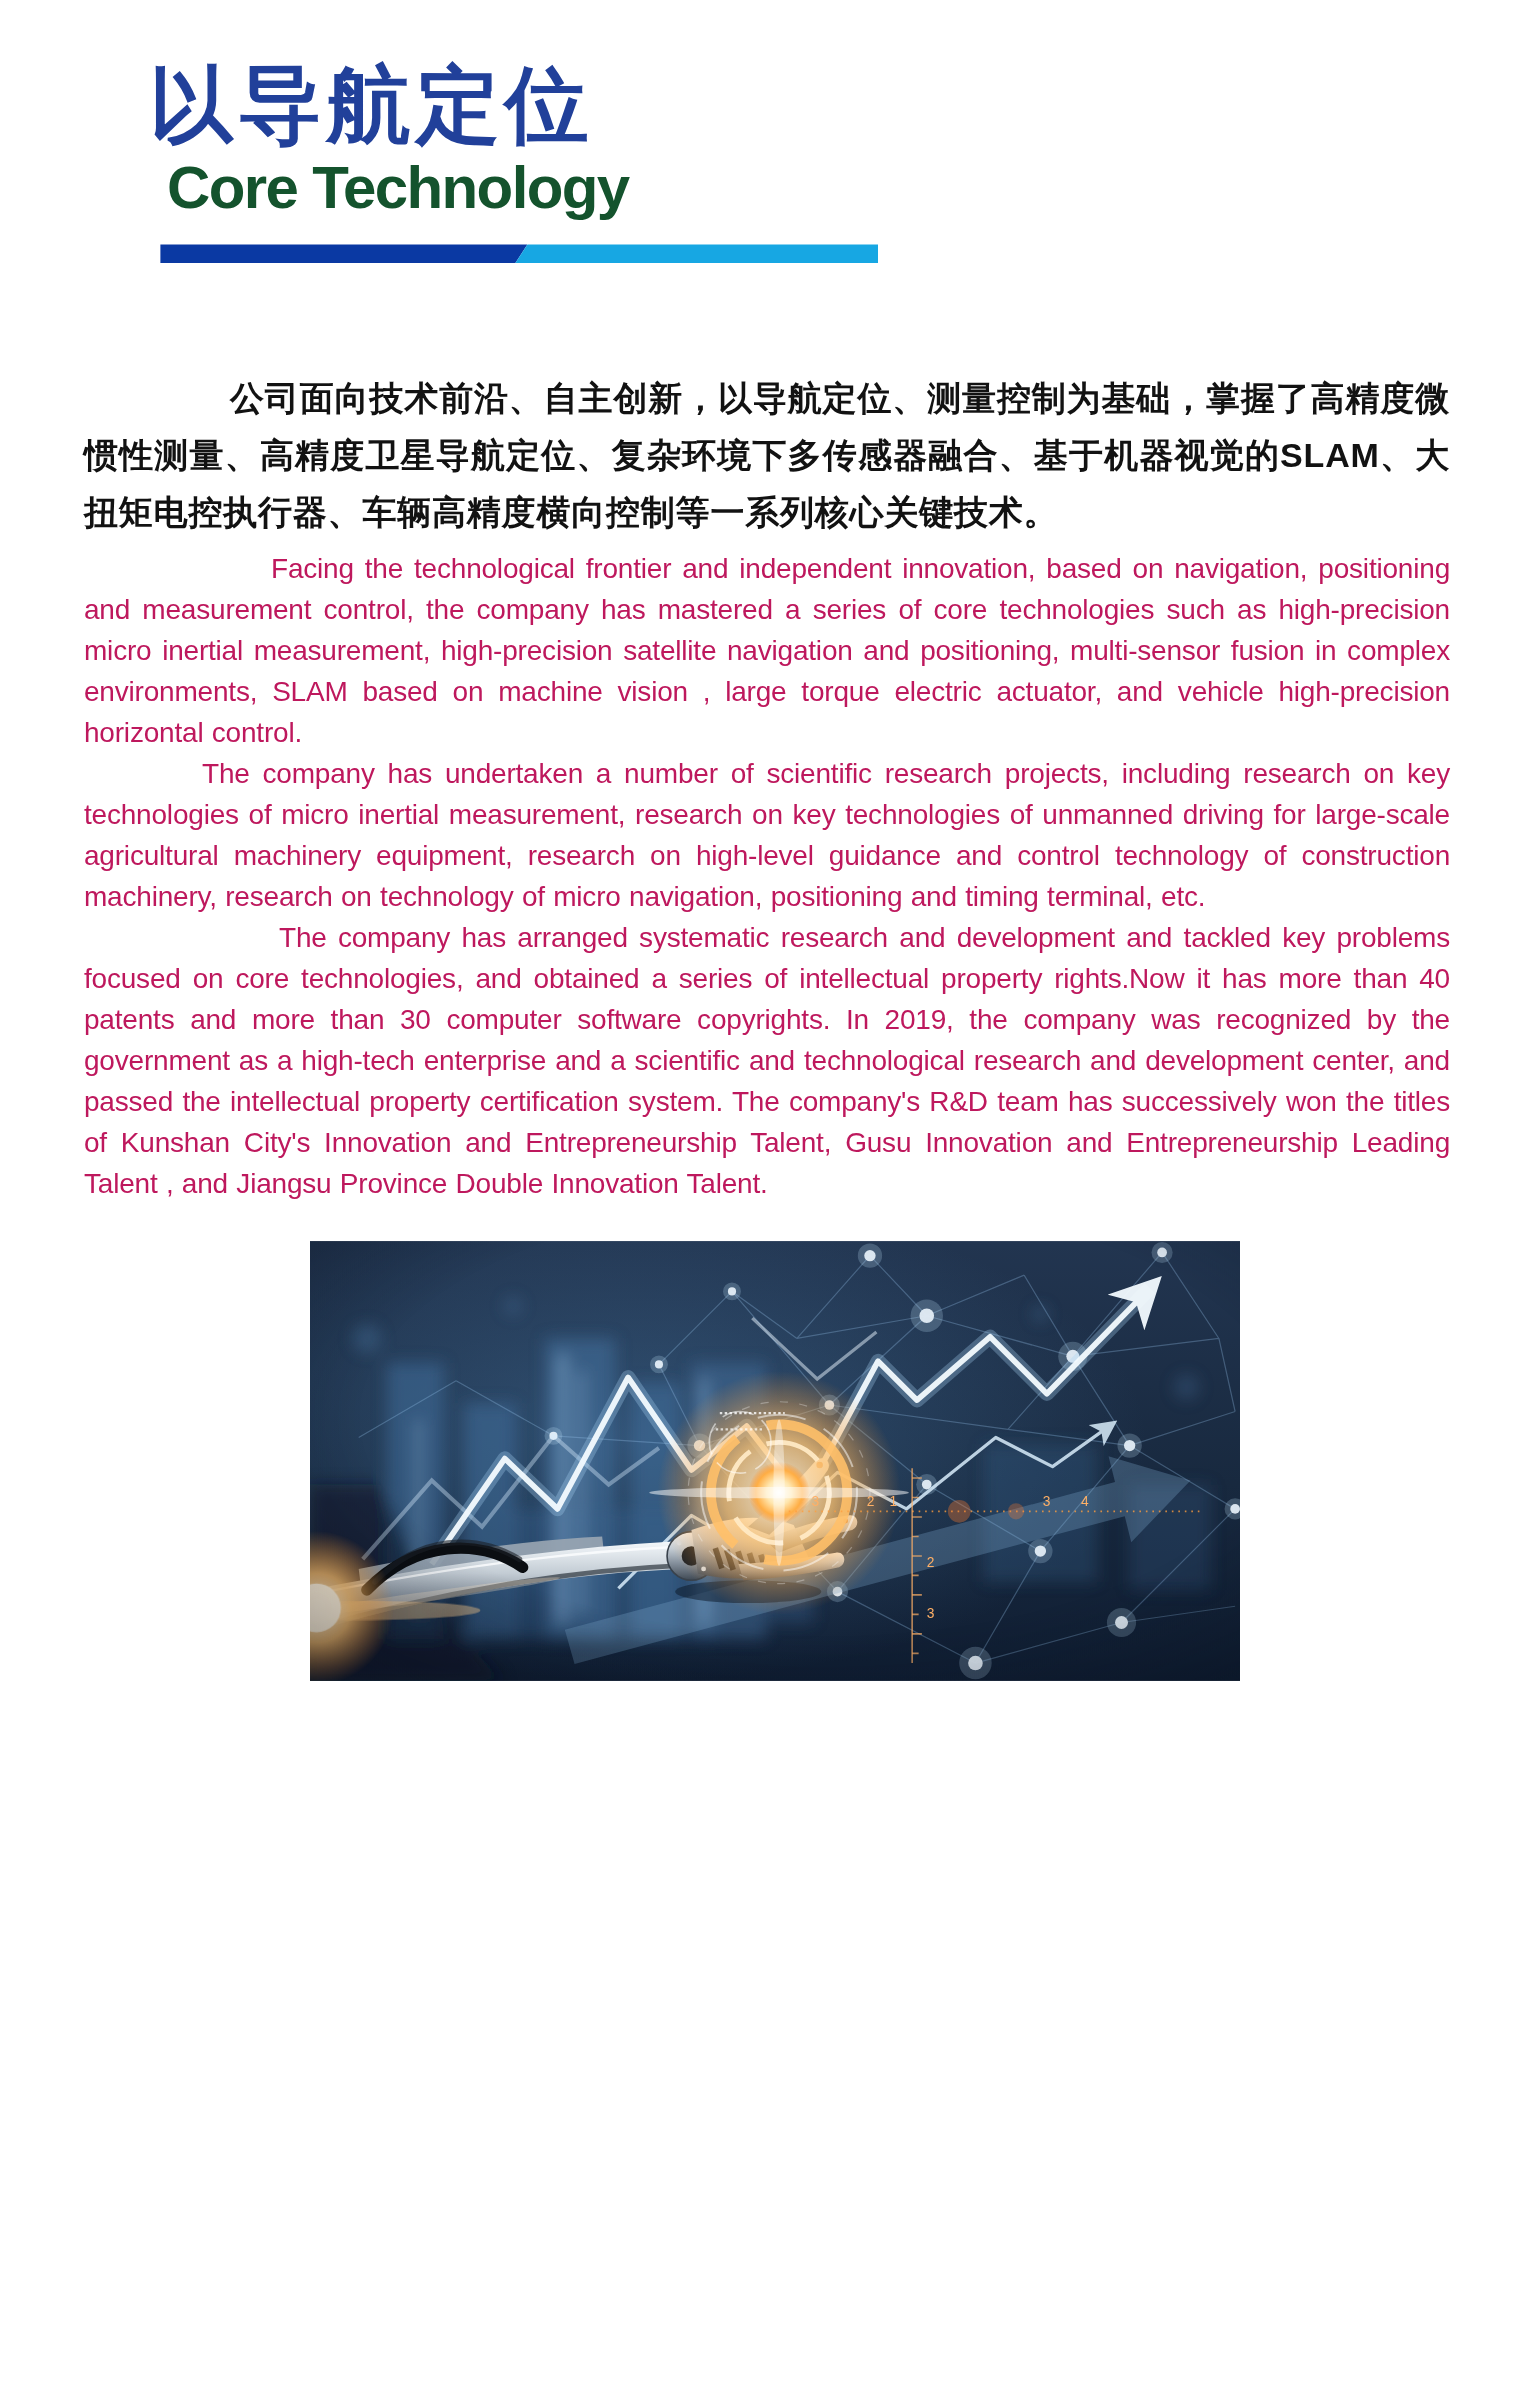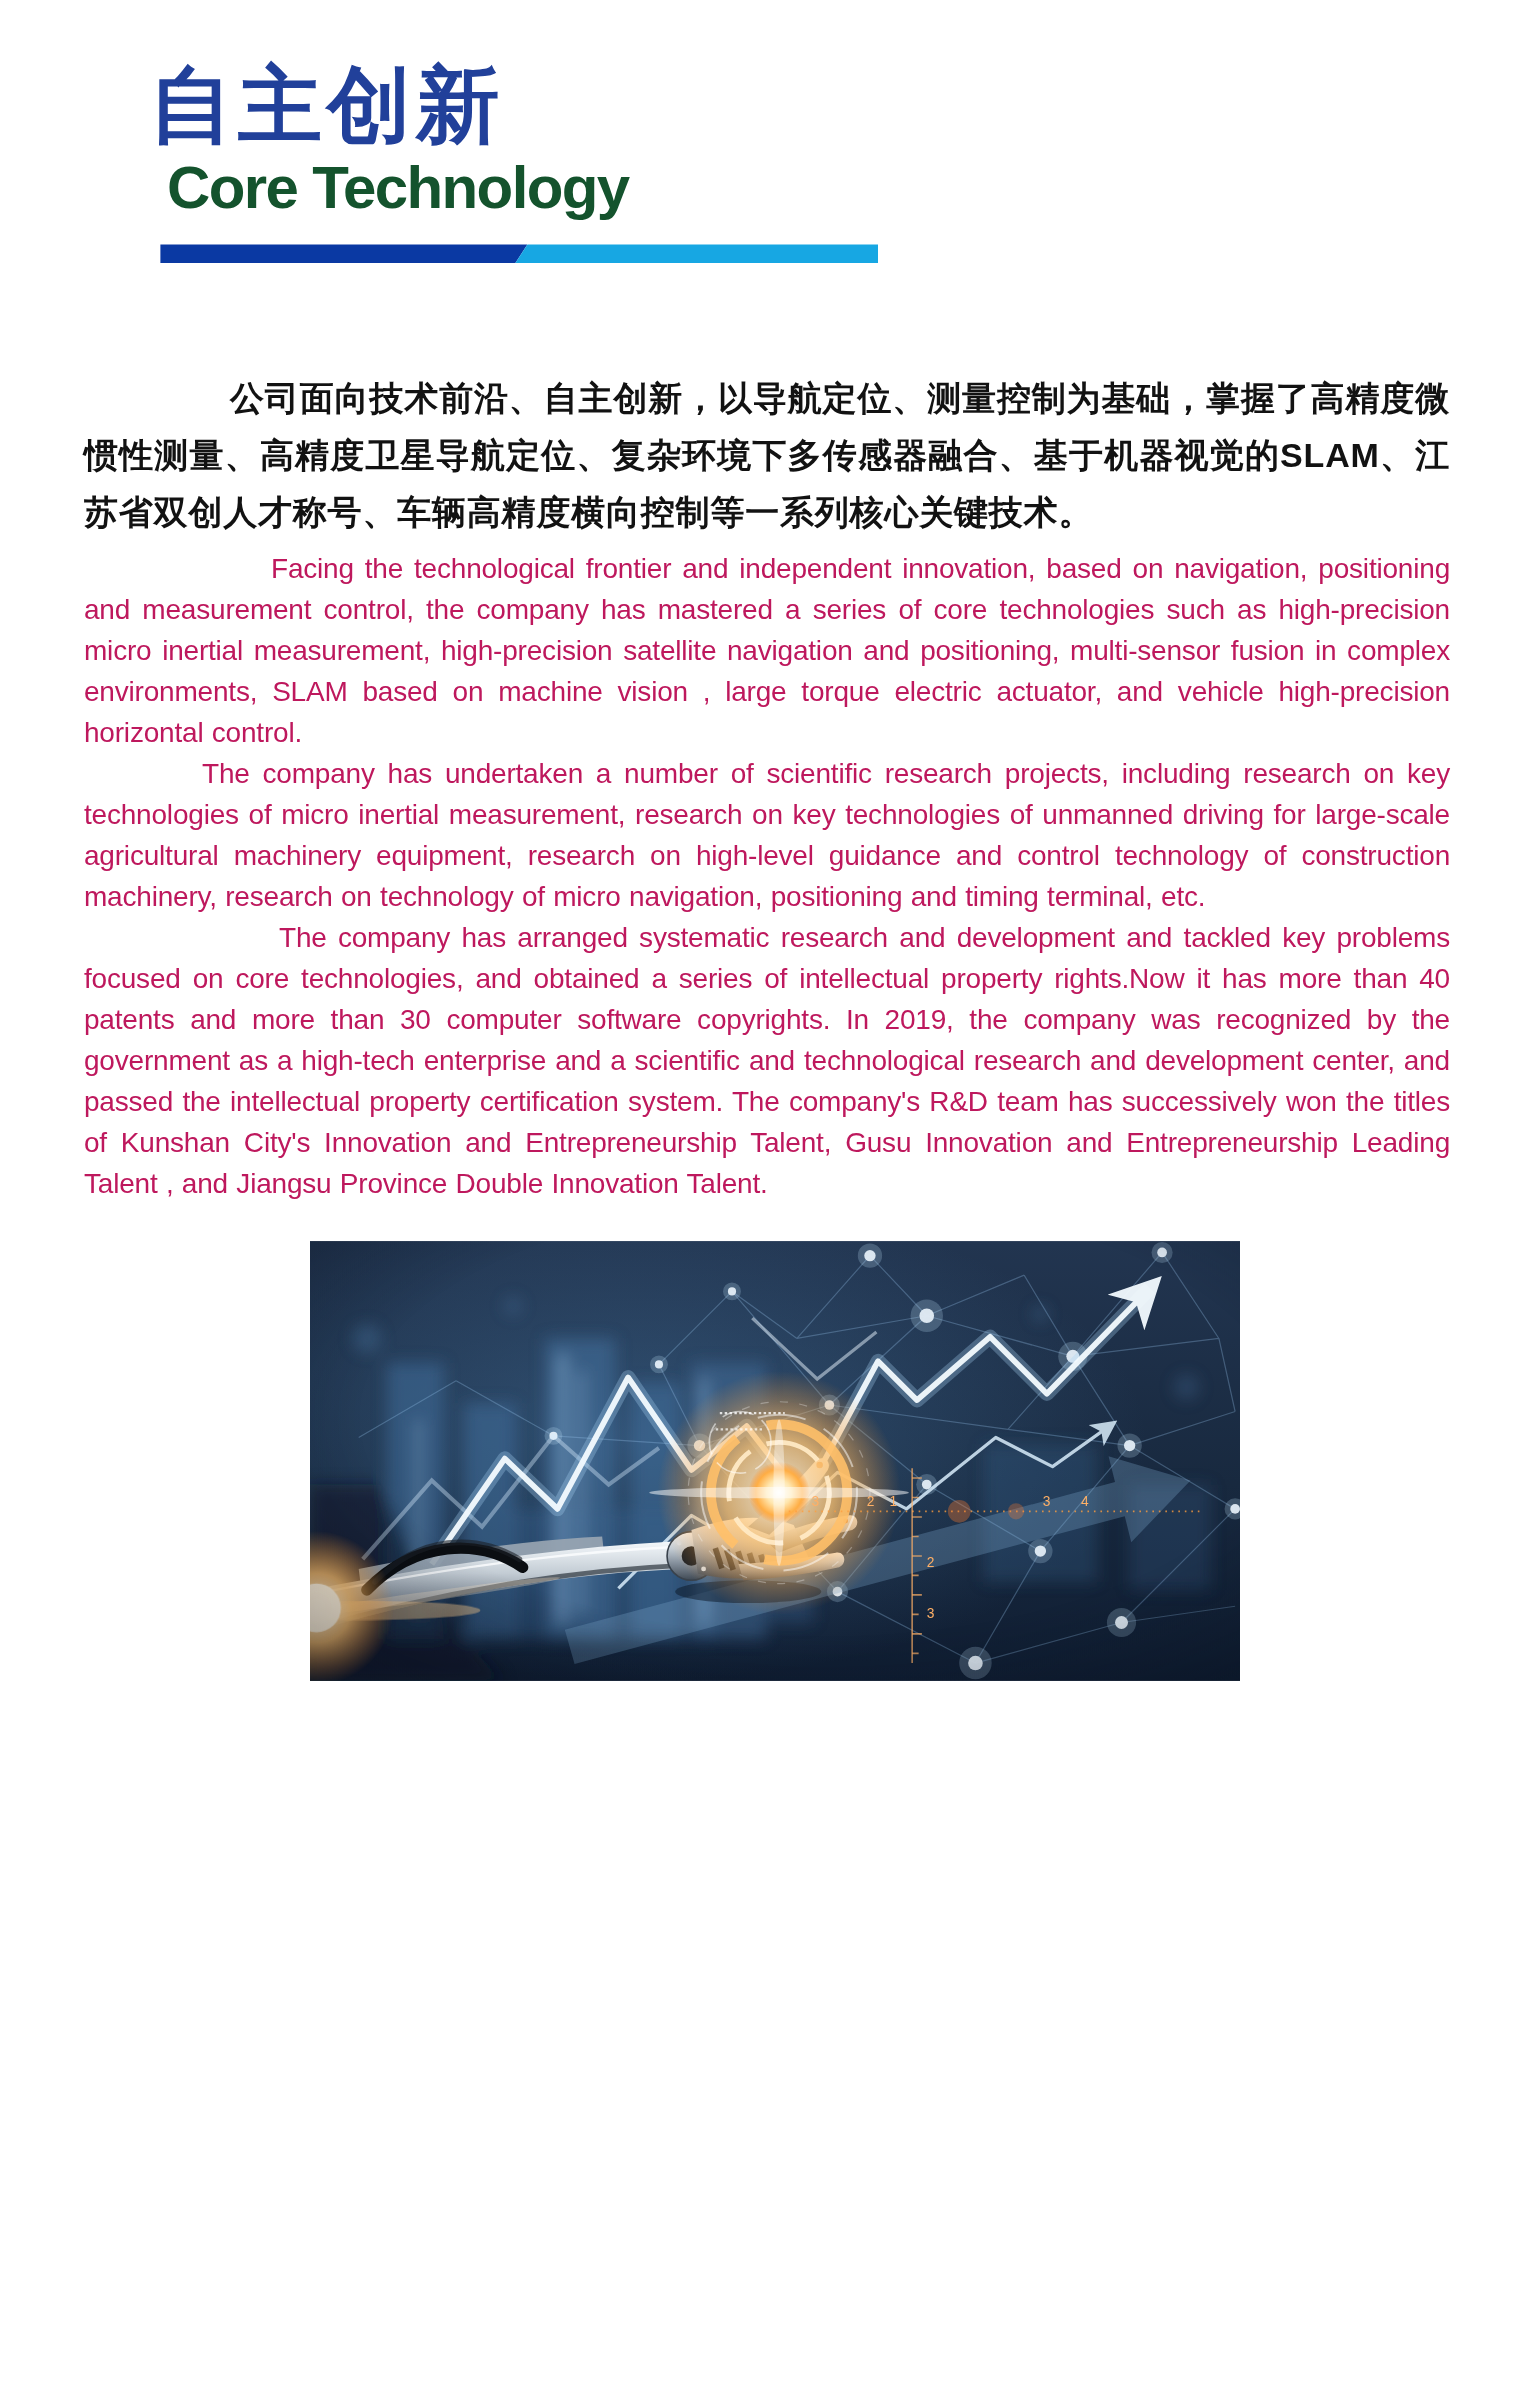--- a/index.html
+++ b/index.html
@@ -24,30 +24,30 @@
   .en3{text-indent:195px;}
   figure.photo{margin:37px 0 0 226px;width:930px;height:440px;position:relative;}
   figure.photo svg{display:block;width:930px;height:440px;}
 </style>
 </head>
 <body>
 
 <div class="page">
 
   <header>
-    <h1 class="title-cn">自主创新</h1>
+    <h1 class="title-cn">以导航定位</h1>
     <div class="title-en">Core Technology</div>
     <div class="bar">
       <span class="bar-dark"></span>
       <span class="bar-light"></span>
     </div>
   </header>
 
   <main>
-    <p class="cn cn1">公司面向技术前沿、自主创新，以导航定位、测量控制为基础，掌握了高精度微惯性测量、高精度卫星导航定位、复杂环境下多传感器融合、基于机器视觉的SLAM、江苏省双创人才称号、车辆高精度横向控制等一系列核心关键技术。</p>
+    <p class="cn cn1">公司面向技术前沿、自主创新，以导航定位、测量控制为基础，掌握了高精度微惯性测量、高精度卫星导航定位、复杂环境下多传感器融合、基于机器视觉的SLAM、大扭矩电控执行器、车辆高精度横向控制等一系列核心关键技术。</p>
     <p class="en en1">Facing the technological frontier and independent innovation, based on navigation, positioning and measurement control, the company has mastered a series of core technologies such as high-precision micro inertial measurement, high-precision satellite navigation and positioning, multi-sensor fusion in complex environments, SLAM based on machine vision , large torque electric actuator, and vehicle high-precision horizontal control.</p>
     <p class="en en2">The company has undertaken a number of scientific research projects, including research on key technologies of micro inertial measurement, research on key technologies of unmanned driving for large-scale agricultural machinery equipment, research on high-level guidance and control technology of construction machinery, research on technology of micro navigation, positioning and timing terminal, etc.</p>
     <p class="en en3">The company has arranged systematic research and development and tackled key problems focused on core technologies, and obtained a series of intellectual property rights.Now it has more than 40 patents and more than 30 computer software copyrights. In 2019, the company was recognized by the government as a high-tech enterprise and a scientific and technological research and development center, and passed the intellectual property certification system. The company's R&amp;D team has successively won the titles of Kunshan City's Innovation and Entrepreneurship Talent, Gusu Innovation and Entrepreneurship Leading Talent , and Jiangsu Province Double Innovation Talent.</p>
 
     <figure class="photo">
       <svg viewBox="0 0 1146 542" aria-hidden="true">
         <defs>
           <linearGradient id="bg" x1="0" y1="0" x2="0" y2="1">
             <stop offset="0" stop-color="#223550"></stop>
             <stop offset="0.55" stop-color="#18293f"></stop>

